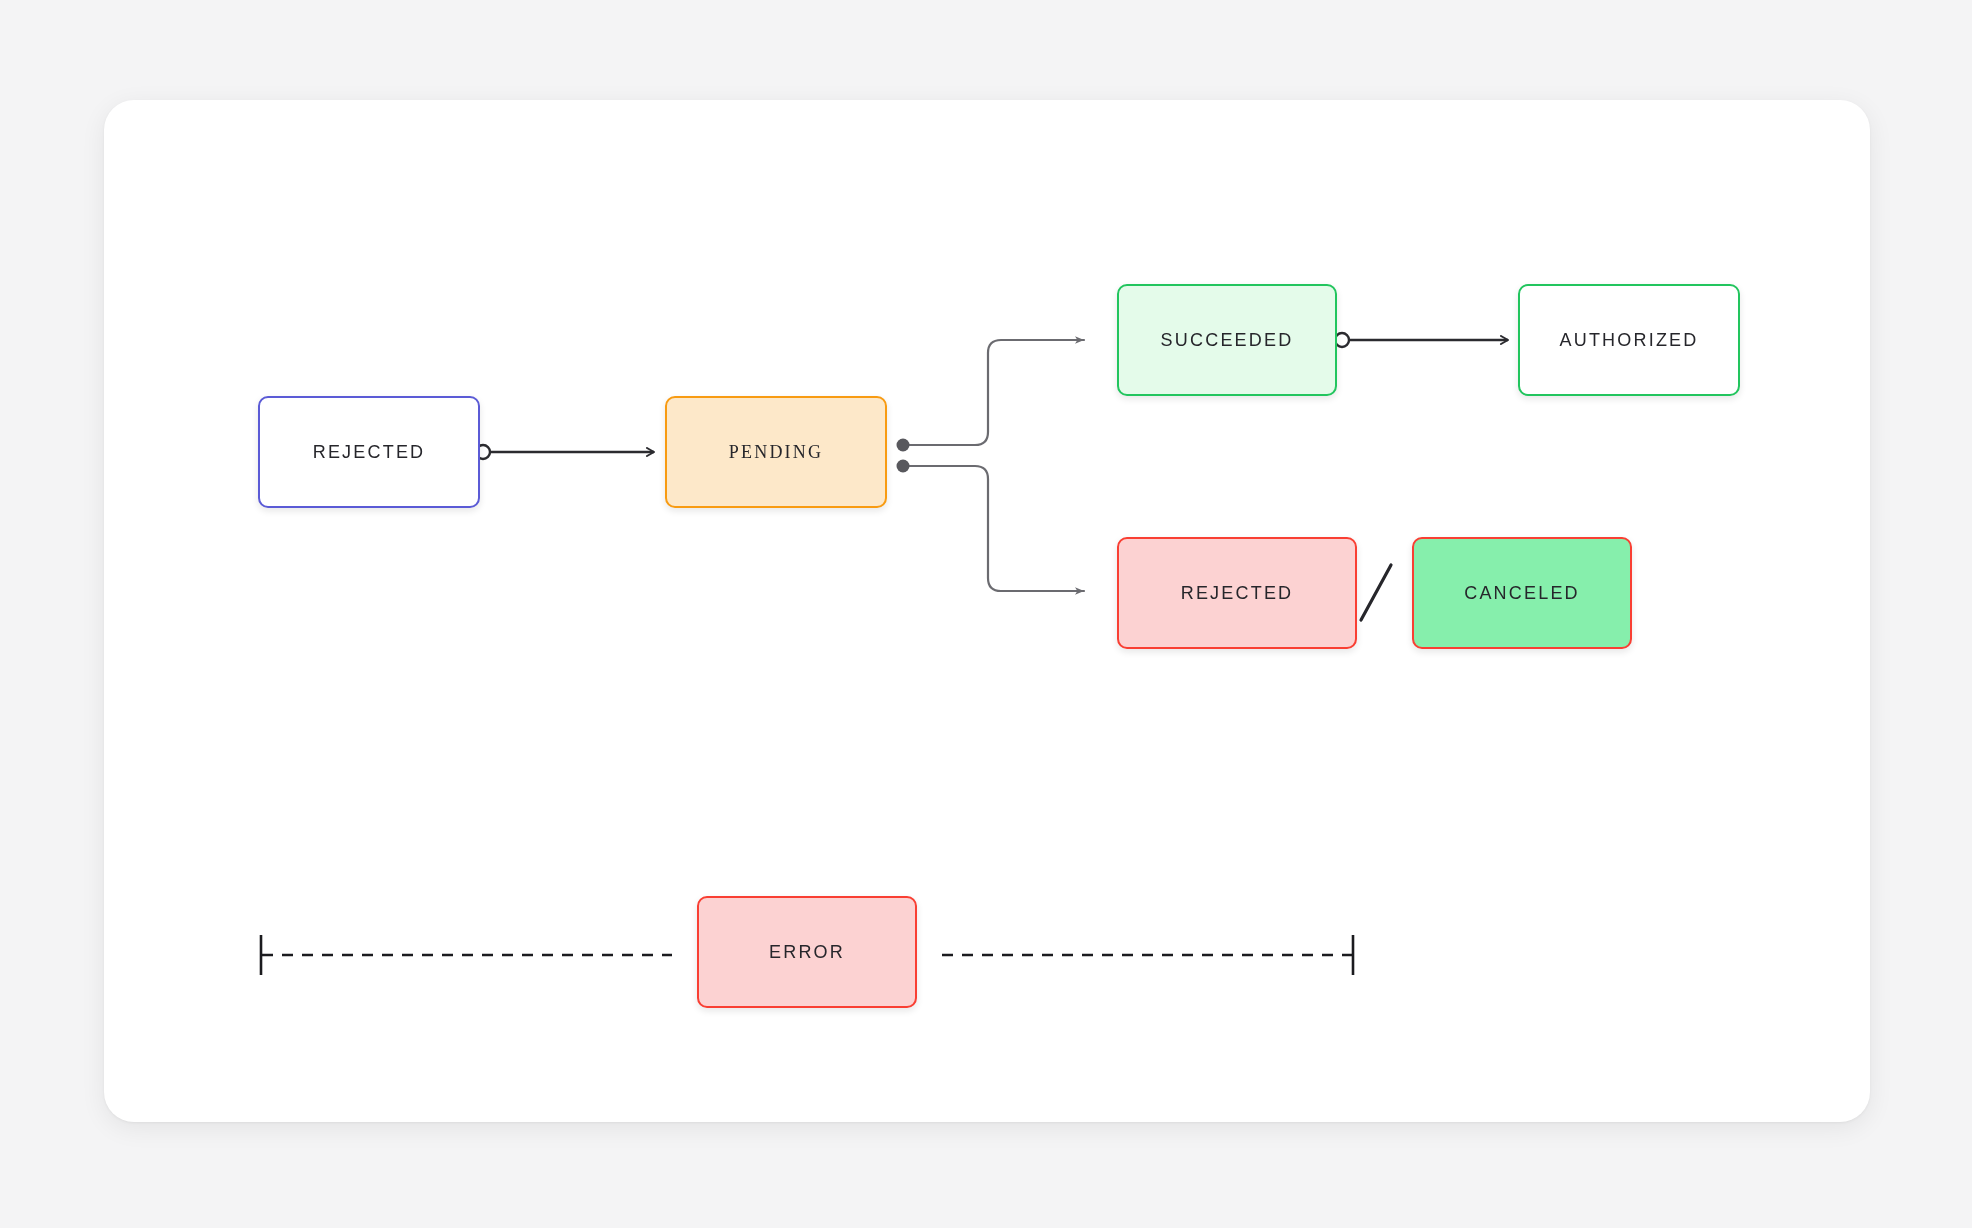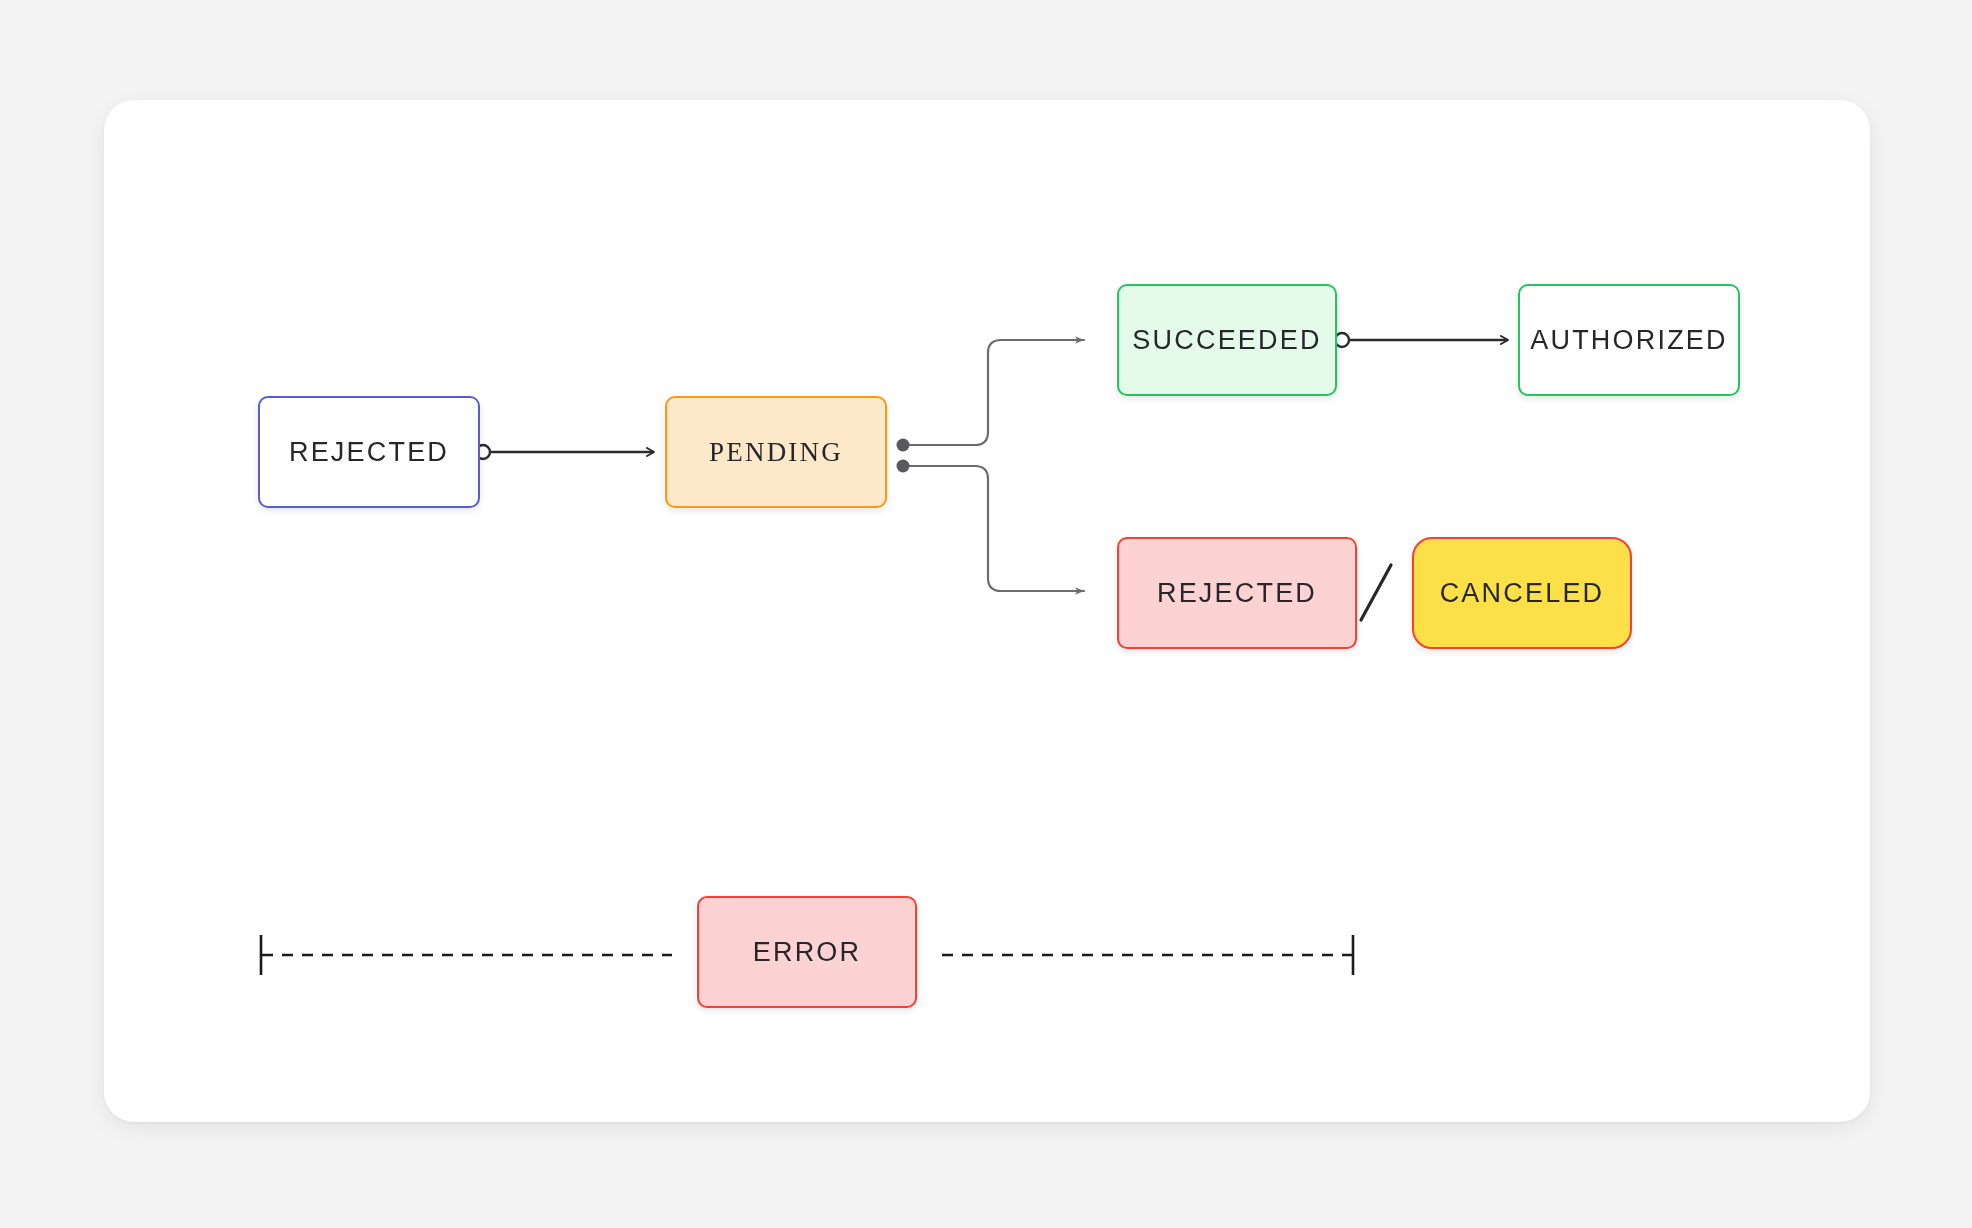--- a/index.html
+++ b/index.html
@@ -57,33 +57,33 @@
     box-sizing: border-box;
     display: flex;
     align-items: center;
     justify-content: center;
     border-radius: 10px;
     border-style: solid;
     border-width: 2.5px;
     box-shadow: 0 3px 7px rgba(16, 17, 20, 0.10);
   }
   .node-label {
-    font-size: 27px;
+    font-size: 18px;
     letter-spacing: 2.2px;
     color: #26262b;
     white-space: nowrap;
     font-weight: 400;
   }
 
   .node.created    { border-color: #5b5bd6; background: #ffffff; }
   .node.pending    { border-color: #f89b12; background: #fde8c9; }
   .node.succeeded  { border-color: #22c55e; background: #e4fbea; }
   .node.authorized { border-color: #22c55e; background: #ffffff; }
   .node.rejected   { border-color: #f93f33; background: #fcd2d2; }
-  .node.canceled   { border-color: #f93f33; background: #fde047; border-radius: 20px; }
+  .node.canceled   { border-color: #f93f33; background: #86efac; }
   .node.error      { border-color: #f93f33; background: #fcd2d2; }
 </style>
 </head>
 <body>
 
 <div id="canvas">
 
   <div class="card"></div>
 
   <div class="diagram">

